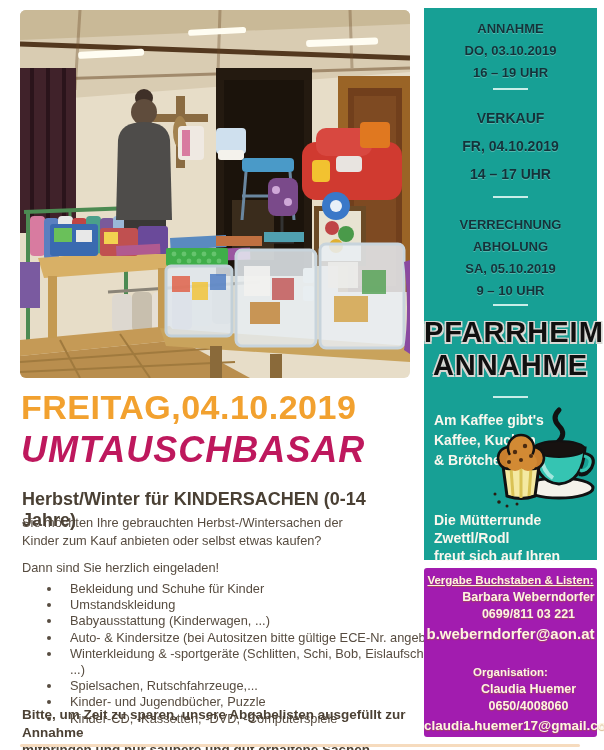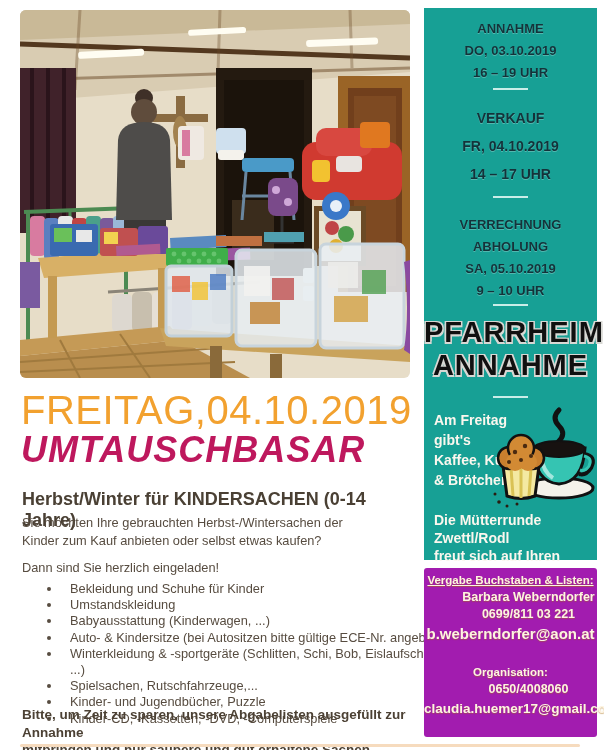--- a/index.html
+++ b/index.html
@@ -8,21 +8,21 @@
     font-family:"Liberation Sans",sans-serif;overflow:hidden;
   }
   
   .photo{
     position:absolute;left:20px;top:10px;width:390px;height:368px;
     border-radius:6px;overflow:hidden;background:#e7ddc8;
   }
   
   .headline-date{
     position:absolute;left:21px;top:388px;width:400px;
-    font-size:40px;font-weight:normal;color:#F2A12F;letter-spacing:0.5px;
+    font-size:34px;font-weight:bold;color:#F2A12F;letter-spacing:0.5px;
   }
   .headline-title{
     position:absolute;left:21px;top:429px;width:400px;
     font-size:36px;font-weight:bold;color:#be185d;letter-spacing:1px;font-style:italic;
   }
   .subheading{
     position:absolute;left:22px;top:489px;width:400px;
     font-size:18px;font-weight:bold;color:#4A4034;
   }
   .intro-1{
@@ -334,21 +334,21 @@
     </div>
     <div class="tdiv tdiv-3"></div>
 
     <div class="venue">
       <span>PFARRHEIM</span><br>
       <span>ANNAHME</span>
     </div>
     <div class="tdiv tdiv-4"></div>
 
     <div class="coffee-note">
-      <p>Am Freitag gibt's</p>
+      <p>Am Kaffee gibt's</p>
       <p>Kaffee,  Kuchen</p>
       <p>&amp; Brötchen!</p>
     </div>
 
     <div class="cup-art">
       <svg width="112" height="108" viewBox="0 0 112 108">
 
         <path d="M74 6 Q66 14 74 22 Q82 30 73 38" fill="none" stroke="#111" stroke-width="5" stroke-linecap="round"></path>
 
         <ellipse cx="74" cy="84" rx="34" ry="10" fill="#f5f2ea" stroke="#111" stroke-width="3"></ellipse>
@@ -395,18 +395,19 @@
 
   <div class="orange-box">
     <div class="contact contact-1">
       <p class="c-title">Vergabe Buchstaben &amp; Listen:</p>
       <p class="c-name">Barbara Weberndorfer</p>
       <p class="c-phone">0699/811 03 221</p>
       <p class="c-email">b.weberndorfer@aon.at</p>
     </div>
     <div class="contact contact-2">
       <p class="c-title">Organisation:</p>
+      <p class="c-name">Claudia Huemer</p>
       <p class="c-phone">0650/4008060</p>
       <p class="c-email">claudia.huemer17@gmail.com</p>
     </div>
   </div>
 
 </div>
 
 </body></html>

